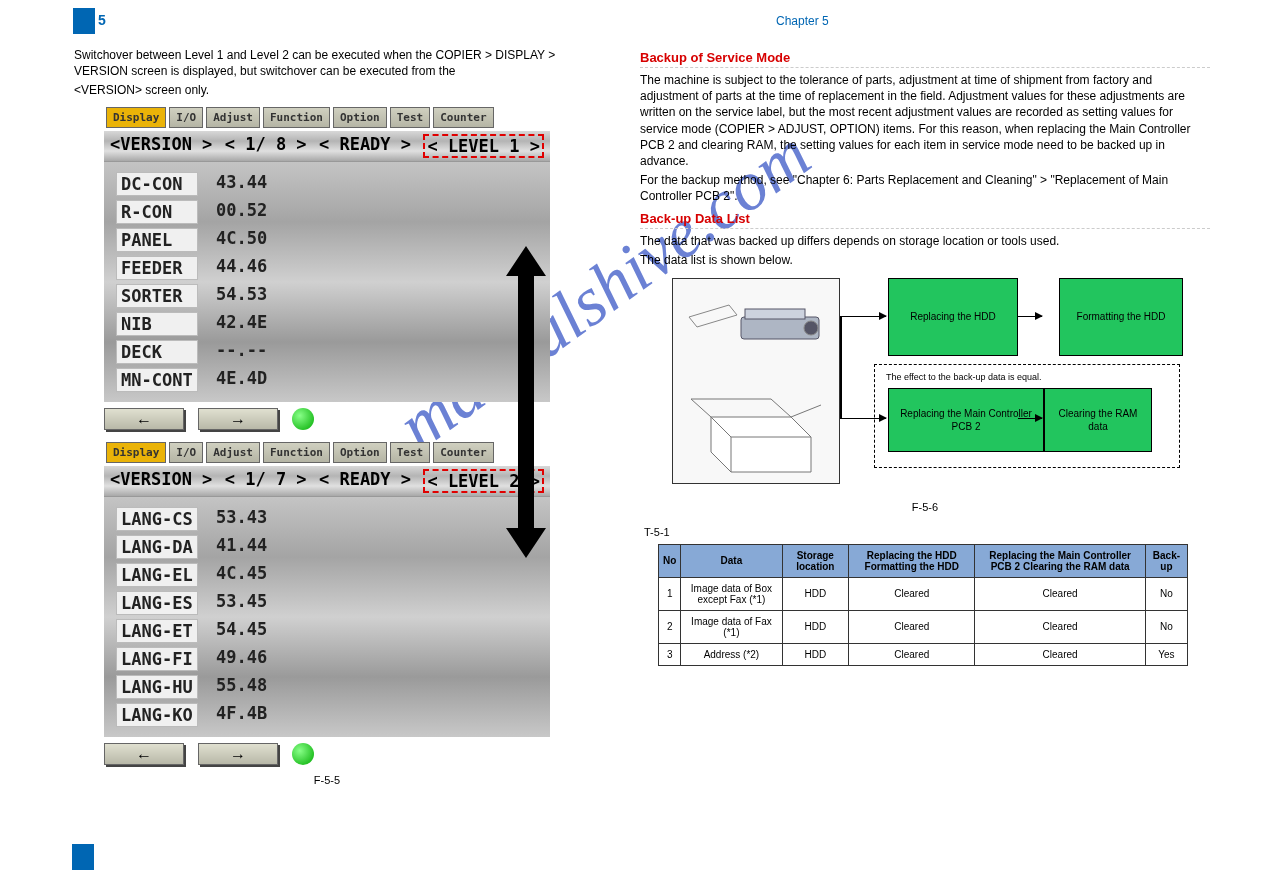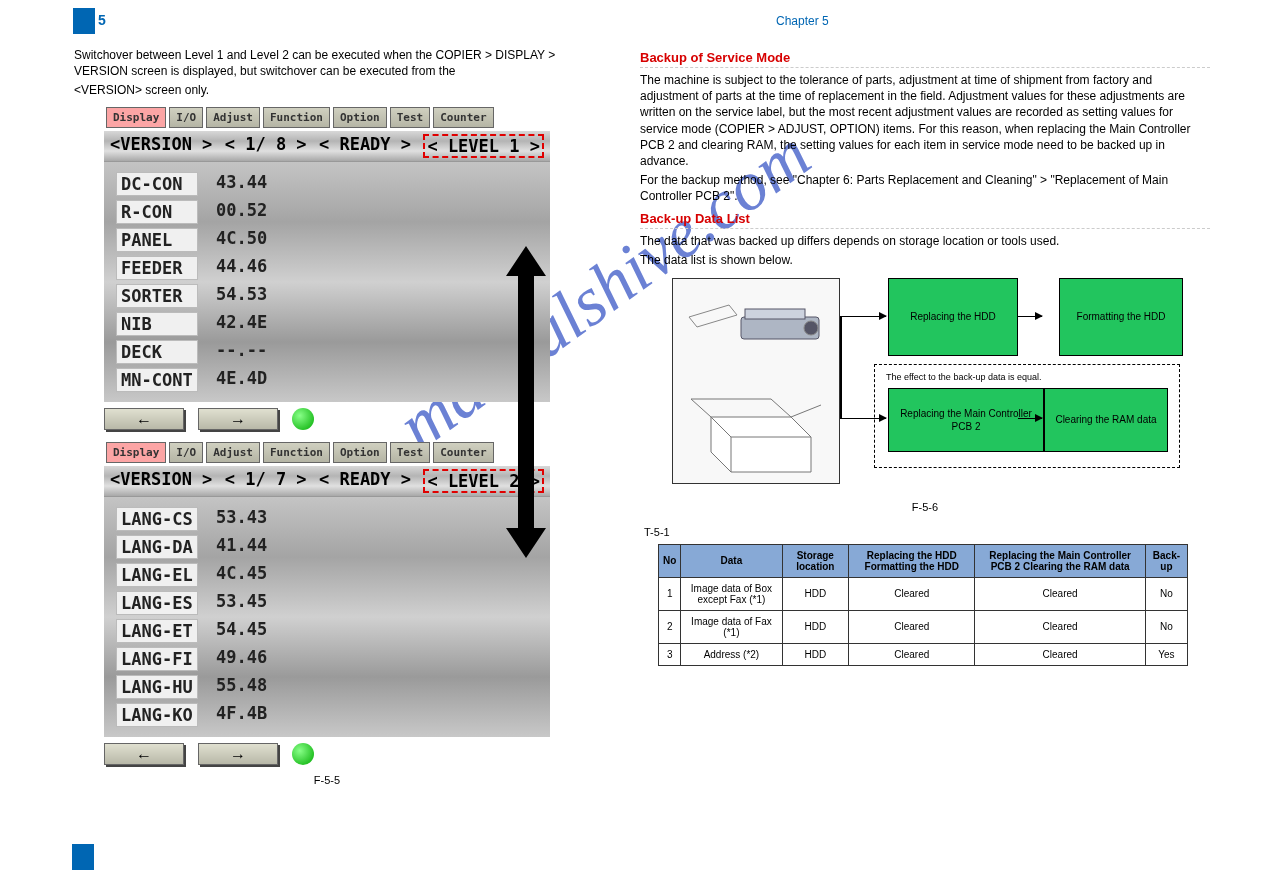--- a/index.html
+++ b/index.html
@@ -27,21 +27,21 @@
   .tbl-label { font-size: 11px; margin: 4px 4px; }
 
   
   .lcd-wrap { position: relative; width: 446px; margin-left: 30px; margin-top: 6px; }
   .tabrow { display: flex; gap: 3px; padding: 2px; }
   .tab {
     font-family: monospace; font-size: 11px; padding: 3px 6px;
     background: linear-gradient(#d0d0c0,#b5b5a5); border: 1px solid #666;
     color: #333; font-weight: 600;
   }
-  .tab.active { background: #fca5a5; }
+  .tab.active { background: #eab308; }
   .statusbar {
     background: linear-gradient(#d8d8d8,#b4b4b4,#e0e0e0,#a8a8a8);
     font-family: monospace; font-size: 17px; font-weight: 600;
     padding: 3px 6px; display: flex; justify-content: space-between;
     border-top: 1px solid #fff; border-bottom: 1px solid #999;
   }
   .level-tag { border: 2px dashed #e00000; padding: 0 2px; }
   .lcd-body {
     background: linear-gradient(#c4c4c4,#a4a4a4,#d0d0d0,#9a9a9a,#c8c8c8);
     min-height: 210px; padding: 6px 4px;
@@ -259,21 +259,21 @@
         <span>Replacing the HDD</span>
       </div>
     <div class="diag-box" style="left:404px; top:0; width:124px; height:78px; display:flex; align-items:center; justify-content:center;margin-left:15px;">
         <span>Formatting the HDD</span>
       </div>
 
     <div class="dashed-box" style="left:234px; top:86px; width:306px; height:104px;"></div>
     <div class="diag-box" style="left:248px; top:110px; width:156px; height:64px; display:flex; align-items:center; justify-content:center;">
         <span>Replacing the Main Controller PCB 2</span>
       </div>
-    <div class="diag-box" style="left:404px; top:110px; width:124px; height:64px; display:flex; align-items:center; justify-content:center;">
+    <div class="diag-box" style="left:404px; top:110px; width:108px; height:64px; display:flex; align-items:center; justify-content:center;">
         <span>Clearing the RAM data</span>
       </div>
     <div style="position:absolute; left:246px; top:94px; font-size:9px;">The effect to the back-up data is equal.</div>
 
     <div style="position:absolute; left:200px; top:38px; width:2px; height:102px; background:#000;"></div>
     <div class="harrow" style="left:200px; top:38px; width:46px;"></div>
     <div class="harrow" style="left:200px; top:140px; width:46px;"></div>
     <div class="harrow" style="left:378px; top:38px; width:24px;"></div>
     <div class="harrow" style="left:378px; top:140px; width:24px;"></div>
   </div>

